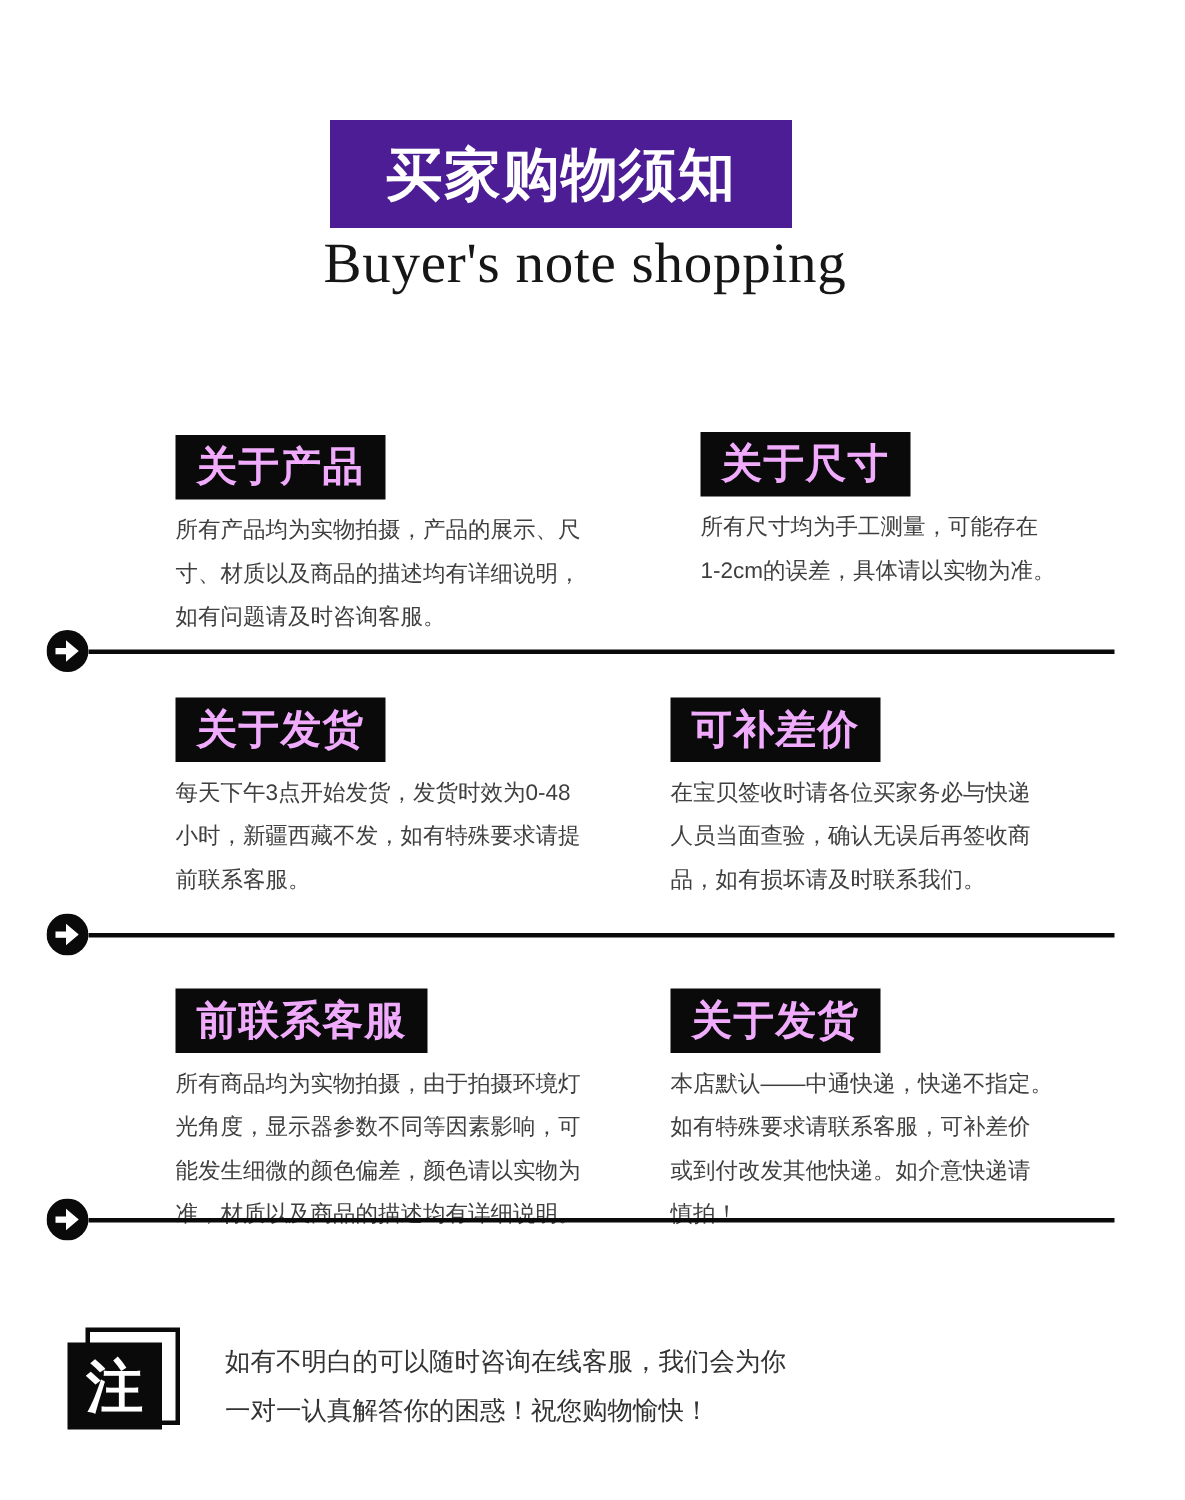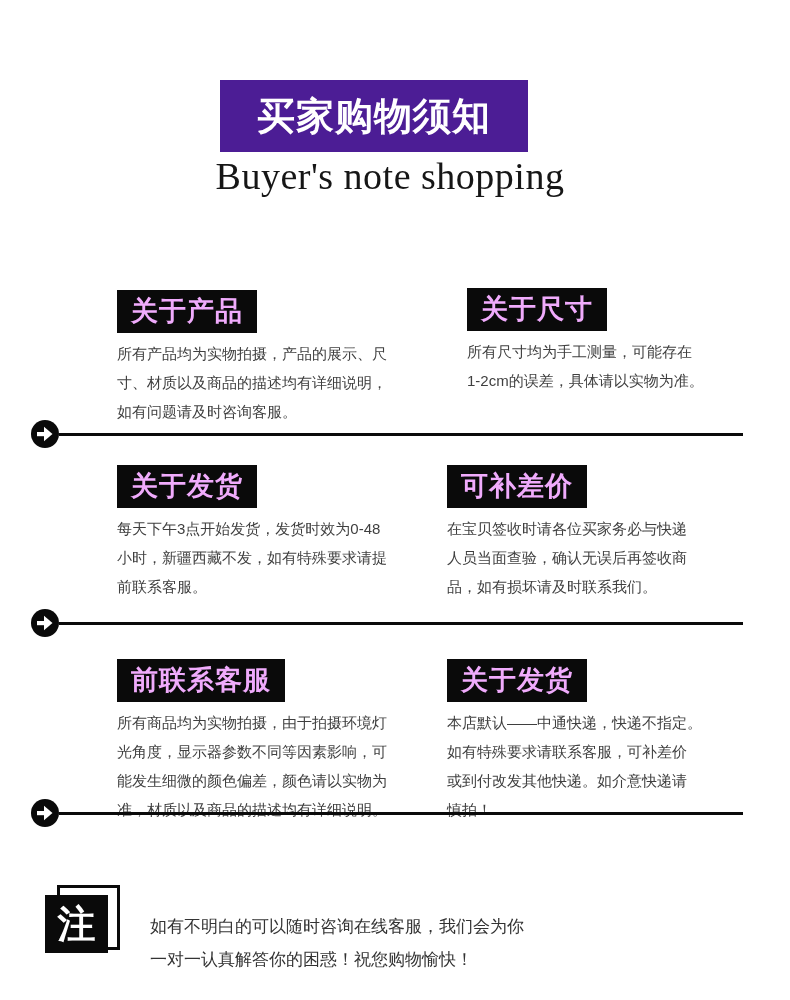--- a/index.html
+++ b/index.html
@@ -60,21 +60,21 @@
     border:3px solid #0a0a0a;background:#ffffff;
   }
   .note-badge{
     position:absolute;left:45px;top:895px;
     width:63px;height:58px;
     background:#0a0a0a;color:#ffffff;
     display:flex;align-items:center;justify-content:center;
     font-size:38px;font-weight:bold;
   }
   .note-text{
-    position:absolute;left:150px;top:910px;width:480px;
+    position:absolute;left:150px;top:891px;width:480px;
     font-size:17px;line-height:33px;color:#333333;
     white-space:pre-line;
   }
 </style>
 </head>
 <body>
 
 <div class="page">
 
   <div class="banner">

